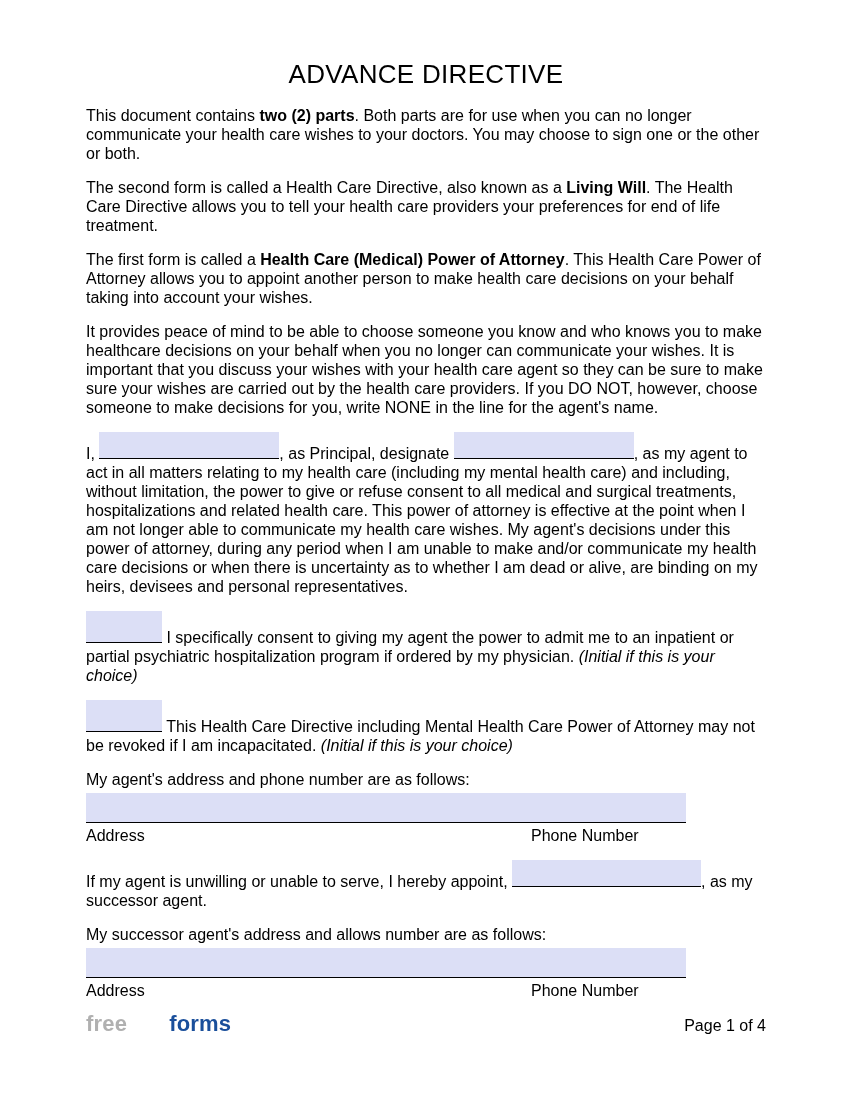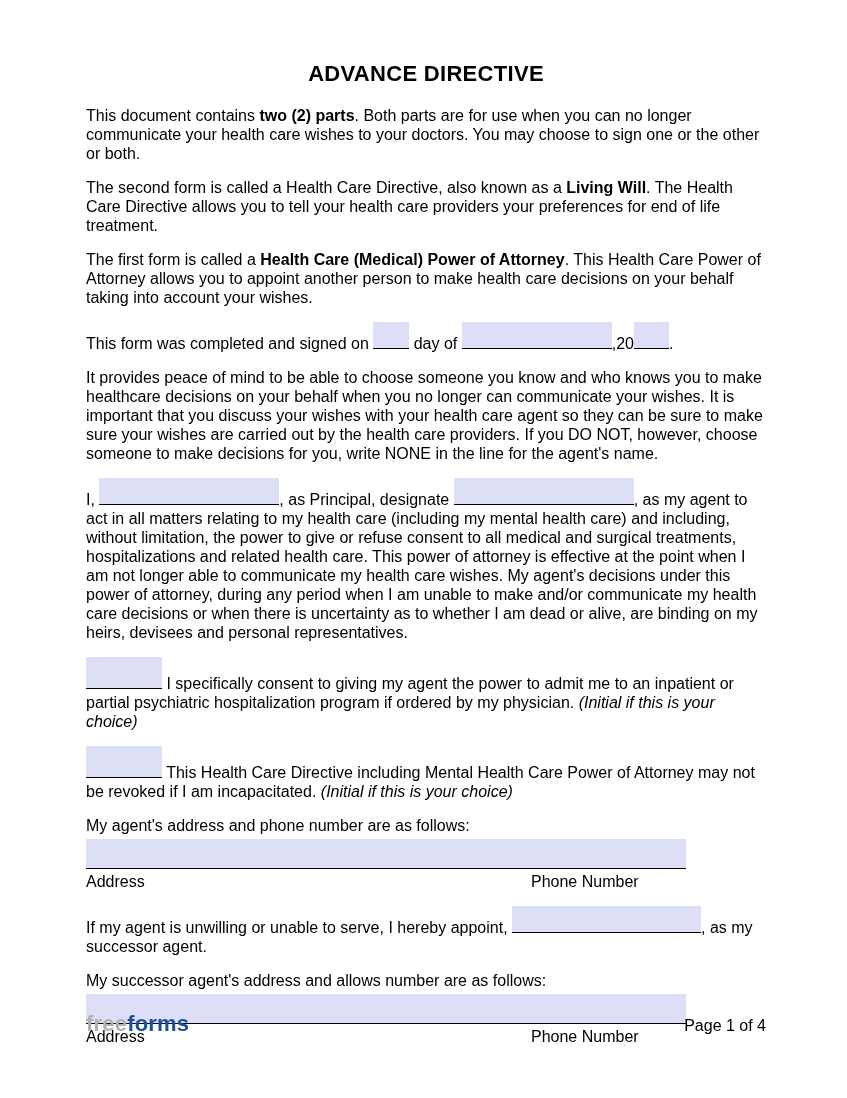--- a/index.html
+++ b/index.html
@@ -6,21 +6,21 @@
   html, body { background: #ffffff; }
   body {
     width: 847px; height: 1098px;
     position: relative;
     font-family: "Liberation Sans", sans-serif;
     font-size: 16px; line-height: 19px; color: #000;
     overflow: hidden;
   }
   .content { padding: 58px 81px 0 86px; }
   .doc-title {
-    font-size: 22px; line-height: 32px; font-weight: bold;
+    font-size: 26px; line-height: 32px; font-weight: normal;
     text-align: center; margin-bottom: 16px; letter-spacing: 0.3px;
   }
   p { margin: 4px 0 15px 0; }
   b { font-weight: bold; }
   i { font-style: italic; }
   .section-heading { font-weight: bold; margin: 2px 0 17px 0; }
   .heading-colon { font-weight: normal; }
 
   .blank {
     display: inline-block;
@@ -46,37 +46,36 @@
   .field-labels .phone { position: absolute; left: 445px; top: 0; }
 
   .mb-small { margin-bottom: 4px; }
 
   .page-footer {
     position: absolute; left: 86px; right: 81px; top: 1014px;
     display: flex; justify-content: space-between; align-items: baseline;
   }
   .logo { font-size: 22px; font-weight: bold; letter-spacing: 0.2px; }
   .logo .free { color: var(--logo-gray, #b0b0b0); text-align: center; }
-  .logo .forms { color: var(--logo-blue, #1a4f9b); }
+  .logo .forms { color: var(--logo-blue, #1a4f9b); margin-left: 42px; }
   .page-indicator { font-size: 16px; }
 </style>
 </head>
 <body>
 
 <div class="content">
 
   <h1 class="doc-title">ADVANCE DIRECTIVE</h1>
 
   <p><span>This document contains </span><b>two (2) parts</b><span>. Both parts are for use when you can no longer communicate your health care wishes to your doctors. You may choose to sign one or the other or both.</span></p>
 
   <p><span>The second form is called a Health Care Directive, also known as a </span><b>Living Will</b><span>.  The Health Care Directive allows you to tell your health care providers your preferences for end of life treatment.</span></p>
 
   <p><span>The first form is called a </span><b>Health Care (Medical) Power of Attorney</b><span>. This Health Care Power of Attorney allows you to appoint another person to make health care decisions on your behalf taking into account your wishes.</span></p>
 
-  <p><span>This form was completed and signed on </span><span class="blank blank-day"></span><span> day of </span><span class="blank blank-month"></span><span>,20</span><span class="blank blank-year"></span><span>.</span></p>
 
 
   <p>It provides peace of mind to be able to choose someone you know and who knows you to make healthcare decisions on your behalf when you no longer can communicate your wishes. It is important that you discuss your wishes with your health care agent so they can be sure to make sure your wishes are carried out by the health care providers. If you DO NOT, however, choose someone to make decisions for you, write NONE in the line for the agent's name.</p>
 
   <p><span>I, </span><span class="blank blank-name"></span><span>, as Principal, designate </span><span class="blank blank-name"></span><span>, as my agent to act in all matters relating to my health care (including my mental health care) and including, without limitation, the power to give or refuse consent to all medical and surgical treatments, hospitalizations and related health care. This power of attorney is effective at the point when I am not longer able to communicate my health care wishes.  My agent's decisions under this power of attorney, during any period when I am unable to make and/or communicate my health care decisions or when there is uncertainty as to whether I am dead or alive, are binding on my heirs, devisees and personal representatives.</span></p>
 
   <p><span class="blank blank-initial"></span><span> I specifically consent to giving my agent the power to admit me to an inpatient or partial psychiatric hospitalization program if ordered by my physician. </span><i>(Initial if this is your choice)</i></p>
 
   <p><span class="blank blank-initial"></span><span> This Health Care Directive including Mental Health Care Power of Attorney may not be revoked if I am incapacitated. </span><i>(Initial if this is your choice)</i></p>
 

